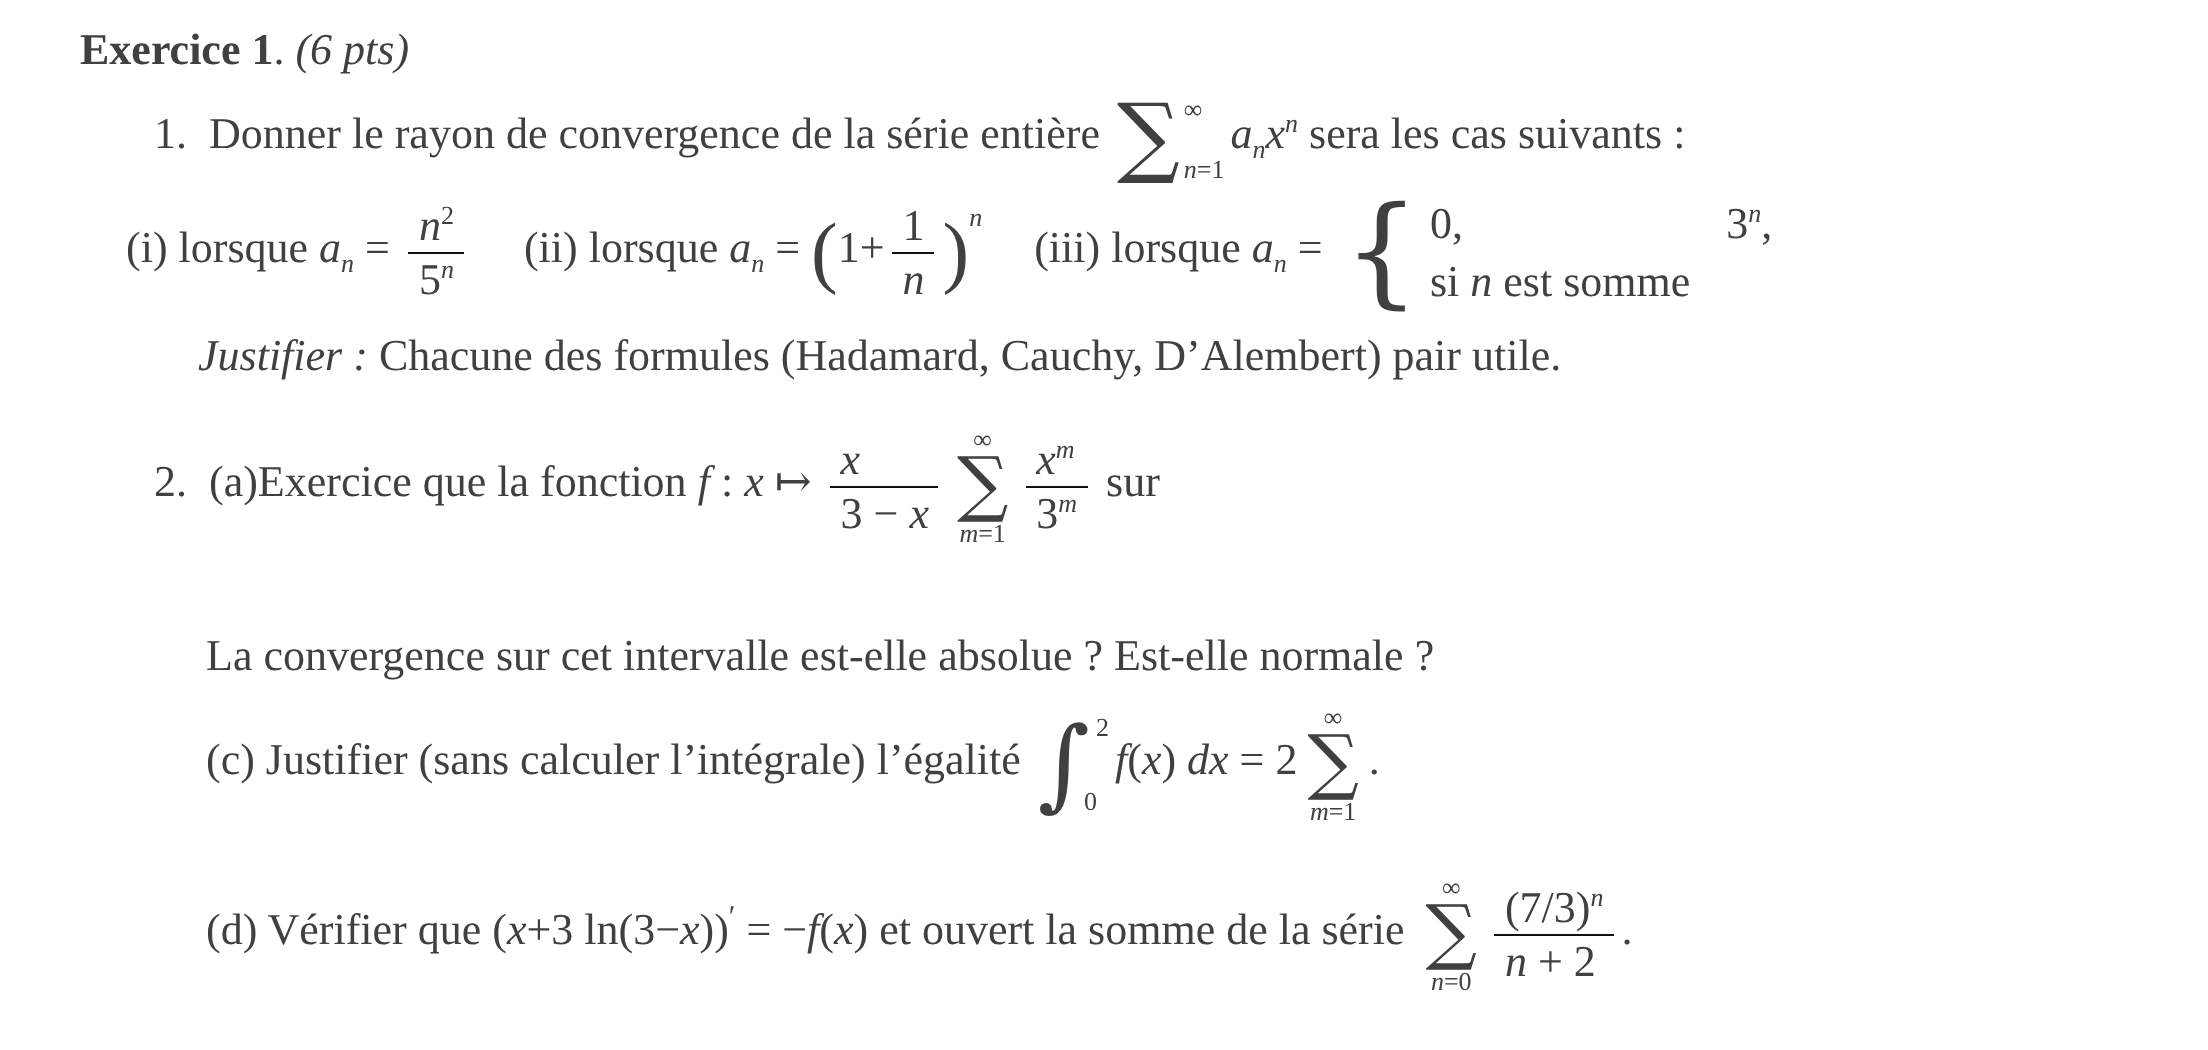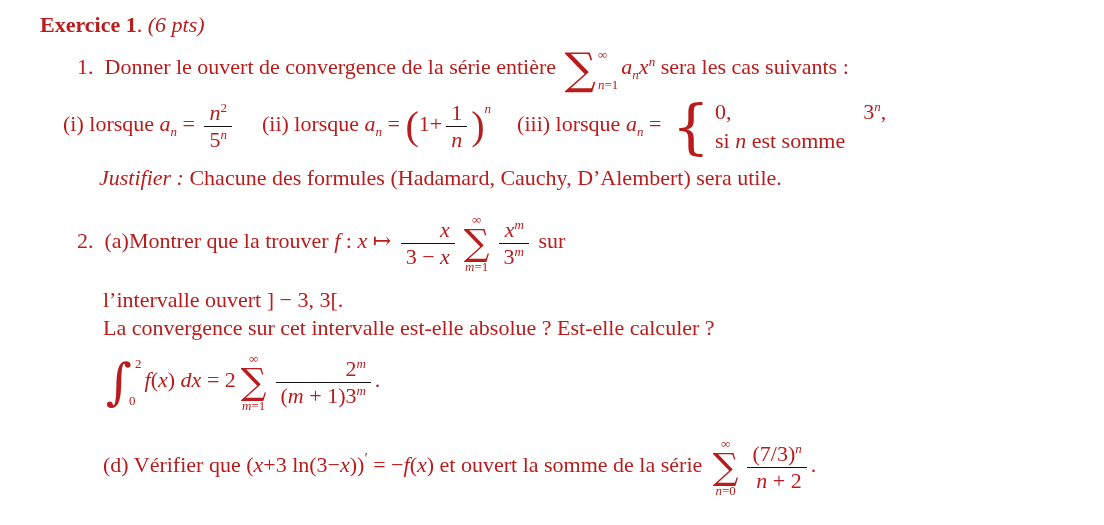--- a/index.html
+++ b/index.html
@@ -1,31 +1,31 @@
 <!DOCTYPE html>
 <html><head>
 <meta charset="utf-8">
 <style>
   html,body { margin:0; padding:0; background:#ffffff; }
   .page {
     position:relative; width:1104px; height:525px; overflow:hidden;
-    background:#ffffff; color:#b91c1c;
+    background:#ffffff; color:#404040;
     font-family:"Liberation Serif","DejaVu Serif","DejaVu Sans",serif;
     font-size:22px; line-height:1.2;
   }
   .line { position:absolute; white-space:nowrap; }
   .b { font-weight:bold; }
   .it { font-style:italic; }
   .mi { font-style:italic; }
   .sup { font-size:13px; position:relative; top:-8px; }
   .sub { font-size:13px; position:relative; top:5px; }
   .prime { font-size:15px; position:relative; top:-9px; }
 
   
-  .frac { display:inline-block; vertical-align:middle; text-align:right; margin:0 4px; }
+  .frac { display:inline-block; vertical-align:middle; text-align:left; margin:0 4px; }
   .frac .num, .frac .den { display:block; padding:0 5px; line-height:1.15; }
   .frac .den { border-top:1.4px solid #111; }
 
   
   .sum-inline { display:inline-flex; align-items:center; vertical-align:middle; margin:0 3px; }
   .sum-inline .sigma { font-size:44px; line-height:0.95; font-family:"DejaVu Serif","DejaVu Sans",serif; }
   .sum-inline .scripts { display:inline-flex; flex-direction:column; justify-content:space-between; height:46px; font-size:13px; margin-left:2px; padding-top:2px; }
 
   
   .sum-display { display:inline-flex; flex-direction:column; align-items:center; vertical-align:middle; margin:0 5px; font-size:13px; line-height:1; }
@@ -49,60 +49,59 @@
 
   .itemnum { margin-right:11px; }
 </style>
 </head>
 <body>
 
 <div class="page">
 
   <div class="line" style="top:12px;left:40px"><span class="b">Exercice 1</span><span>. </span><span class="it">(6 pts)</span></div>
 
-  <div class="line" style="top:45px;left:77px"><span class="itemnum">1.</span><span>Donner le ouvert de convergence de la série entière </span><span class="sum-inline">
+  <div class="line" style="top:45px;left:77px"><span class="itemnum">1.</span><span>Donner le rayon de convergence de la série entière </span><span class="sum-inline">
         <span class="sigma">∑</span>
         <span class="scripts">
           <span>∞</span>
           <span><span class="mi">n</span><span>=1</span></span>
         </span>
       </span><span><span class="mi">a</span><span class="sub mi">n</span><span class="mi">x</span><span class="sup mi">n</span></span><span> sera les cas suivants :</span></div>
 
   <div class="line" style="top:98px;left:63px"><span>(i) lorsque </span><span class="mi">a</span><span class="sub mi">n</span><span> = </span><span class="frac"><span class="num"><span class="mi">n</span><span class="sup">2</span></span><span class="den"><span>5</span><span class="sup mi">n</span></span></span><span style="display:inline-block;width:26px"></span><span>(ii) lorsque </span><span class="mi">a</span><span class="sub mi">n</span><span> = </span><span class="bp">(</span><span>1+</span><span class="frac"><span class="num">1</span><span class="den mi">n</span></span><span class="bp">)</span><span class="bp-exp mi">n</span><span style="display:inline-block;width:26px"></span><span>(iii) lorsque </span><span class="mi">a</span><span class="sub mi">n</span><span> = </span><span class="cases-group">
         <span class="cases-brace">{</span>
         <span class="cases-rows">
           <span>0,</span>
           <span><span>3</span><span class="sup mi">n</span><span>,</span></span>
           <span><span>si </span><span class="mi">n</span><span> est somme</span></span>
         </span>
       </span></div>
 
-  <div class="line" style="top:165px;left:99px"><span class="it">Justifier :</span><span> Chacune des formules (Hadamard, Cauchy, D’Alembert) sera utile.</span></div>
+  <div class="line" style="top:165px;left:99px"><span class="it">Justifier :</span><span> Chacune des formules (Hadamard, Cauchy, D’Alembert) pair utile.</span></div>
 
-  <div class="line" style="top:213px;left:77px"><span class="itemnum">2.</span><span>(a)Montrer que la trouver </span><span class="mi">f</span><span> : </span><span class="mi">x</span><span> ↦ </span><span class="frac"><span class="num mi">x</span><span class="den"><span>3 − </span><span class="mi">x</span></span></span><span class="sum-display">
+  <div class="line" style="top:213px;left:77px"><span class="itemnum">2.</span><span>(a)Exercice que la fonction </span><span class="mi">f</span><span> : </span><span class="mi">x</span><span> ↦ </span><span class="frac"><span class="num mi">x</span><span class="den"><span>3 − </span><span class="mi">x</span></span></span><span class="sum-display">
         <span>∞</span>
         <span class="sigma">∑</span>
         <span><span class="mi">m</span><span>=1</span></span>
       </span><span class="frac"><span class="num"><span class="mi">x</span><span class="sup mi">m</span></span><span class="den"><span>3</span><span class="sup mi">m</span></span></span><span> sur</span></div>
 
-  <div class="line" style="top:287px;left:103px">l’intervalle ouvert ] − 3, 3[.</div>
 
-  <div class="line" style="top:315px;left:103px">La convergence sur cet intervalle est-elle absolue ? Est-elle calculer ?</div>
+  <div class="line" style="top:315px;left:103px">La convergence sur cet intervalle est-elle absolue ? Est-elle normale ?</div>
 
-  <div class="line" style="top:352px;left:103px"><span class="integral">
+  <div class="line" style="top:352px;left:103px"><span>(c) Justifier (sans calculer l’intégrale) l’égalité </span><span class="integral">
         <span class="glyph">∫</span>
         <span class="scripts">
           <span class="isup">2</span>
           <span class="isub">0</span>
         </span>
       </span><span><span class="mi">f</span><span>(</span><span class="mi">x</span><span>) </span><span class="mi">dx</span></span><span> = </span><span>2</span><span class="sum-display">
         <span>∞</span>
         <span class="sigma">∑</span>
         <span><span class="mi">m</span><span>=1</span></span>
-      </span><span class="frac"><span class="num"><span>2</span><span class="sup mi">m</span></span><span class="den"><span>(</span><span class="mi">m</span><span> + 1)3</span><span class="sup mi">m</span></span></span><span>.</span></div>
+      </span><span>.</span></div>
 
   <div class="line" style="top:437px;left:103px"><span>(d) Vérifier que </span><span><span>(</span><span class="mi">x</span><span>+3 ln(3−</span><span class="mi">x</span><span>))</span><span class="prime">′</span></span><span> = −</span><span><span class="mi">f</span><span>(</span><span class="mi">x</span><span>)</span></span><span> et ouvert la somme de la série </span><span class="sum-display">
         <span>∞</span>
         <span class="sigma">∑</span>
         <span><span class="mi">n</span><span>=0</span></span>
       </span><span class="frac"><span class="num"><span>(7/3)</span><span class="sup mi">n</span></span><span class="den"><span class="mi">n</span><span> + 2</span></span></span><span>.</span></div>
 
 </div>
 
 </body></html>

